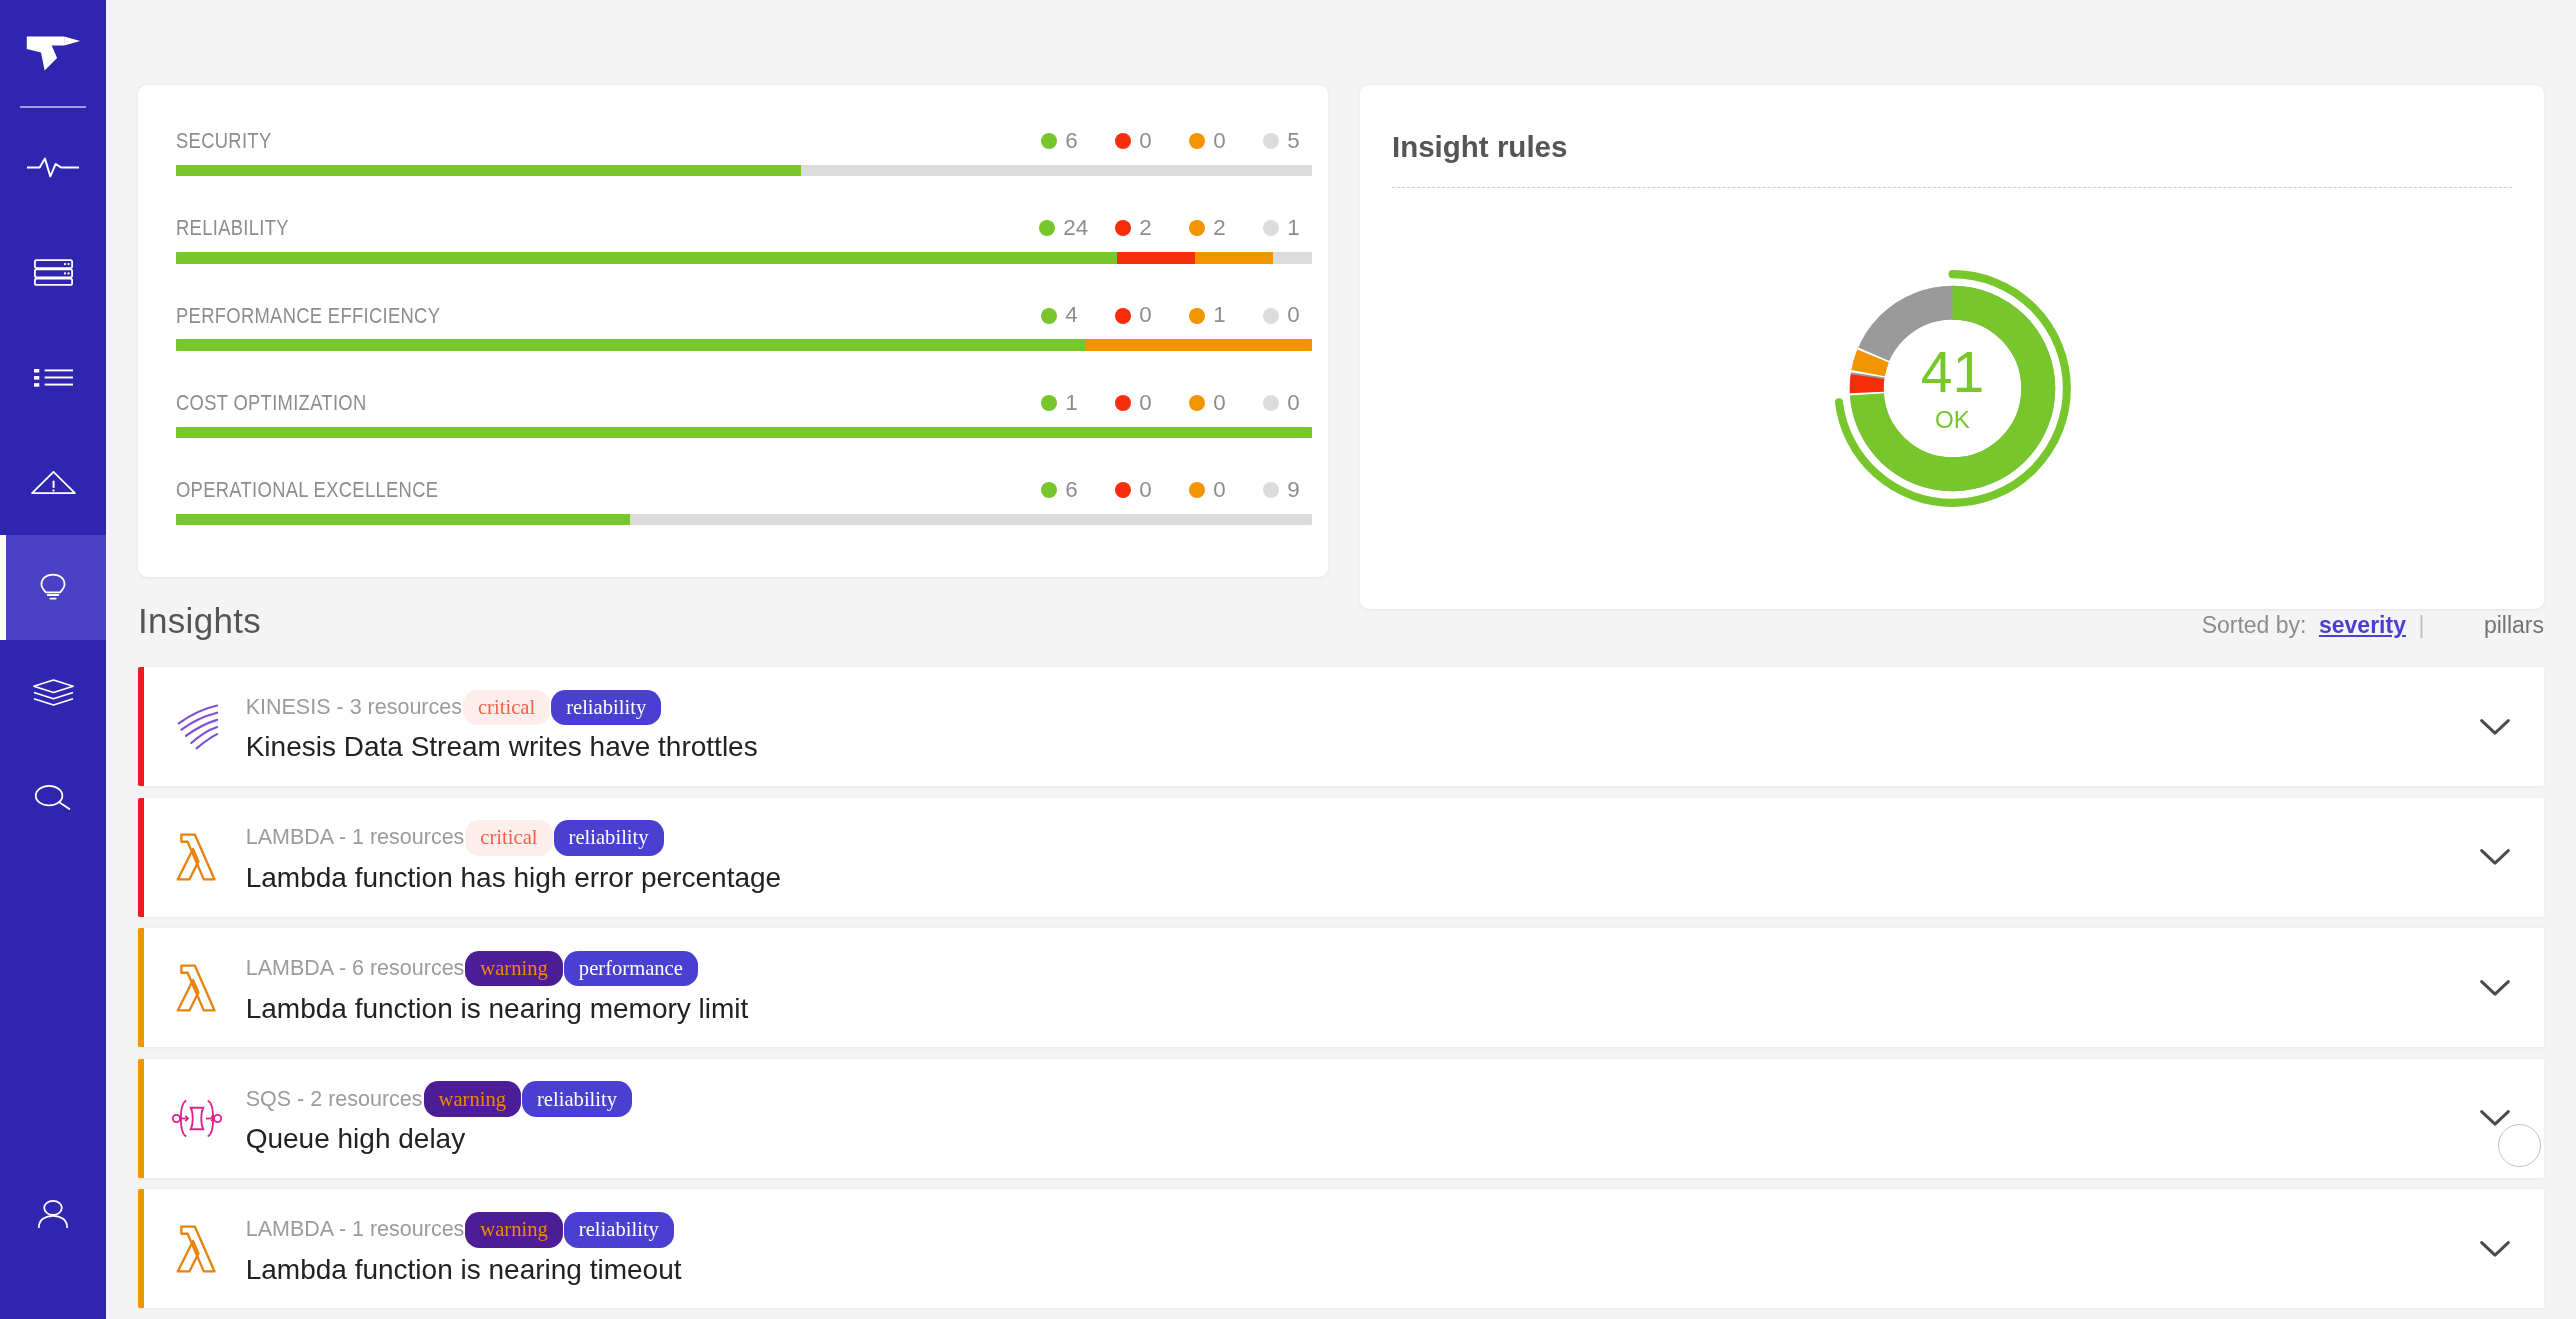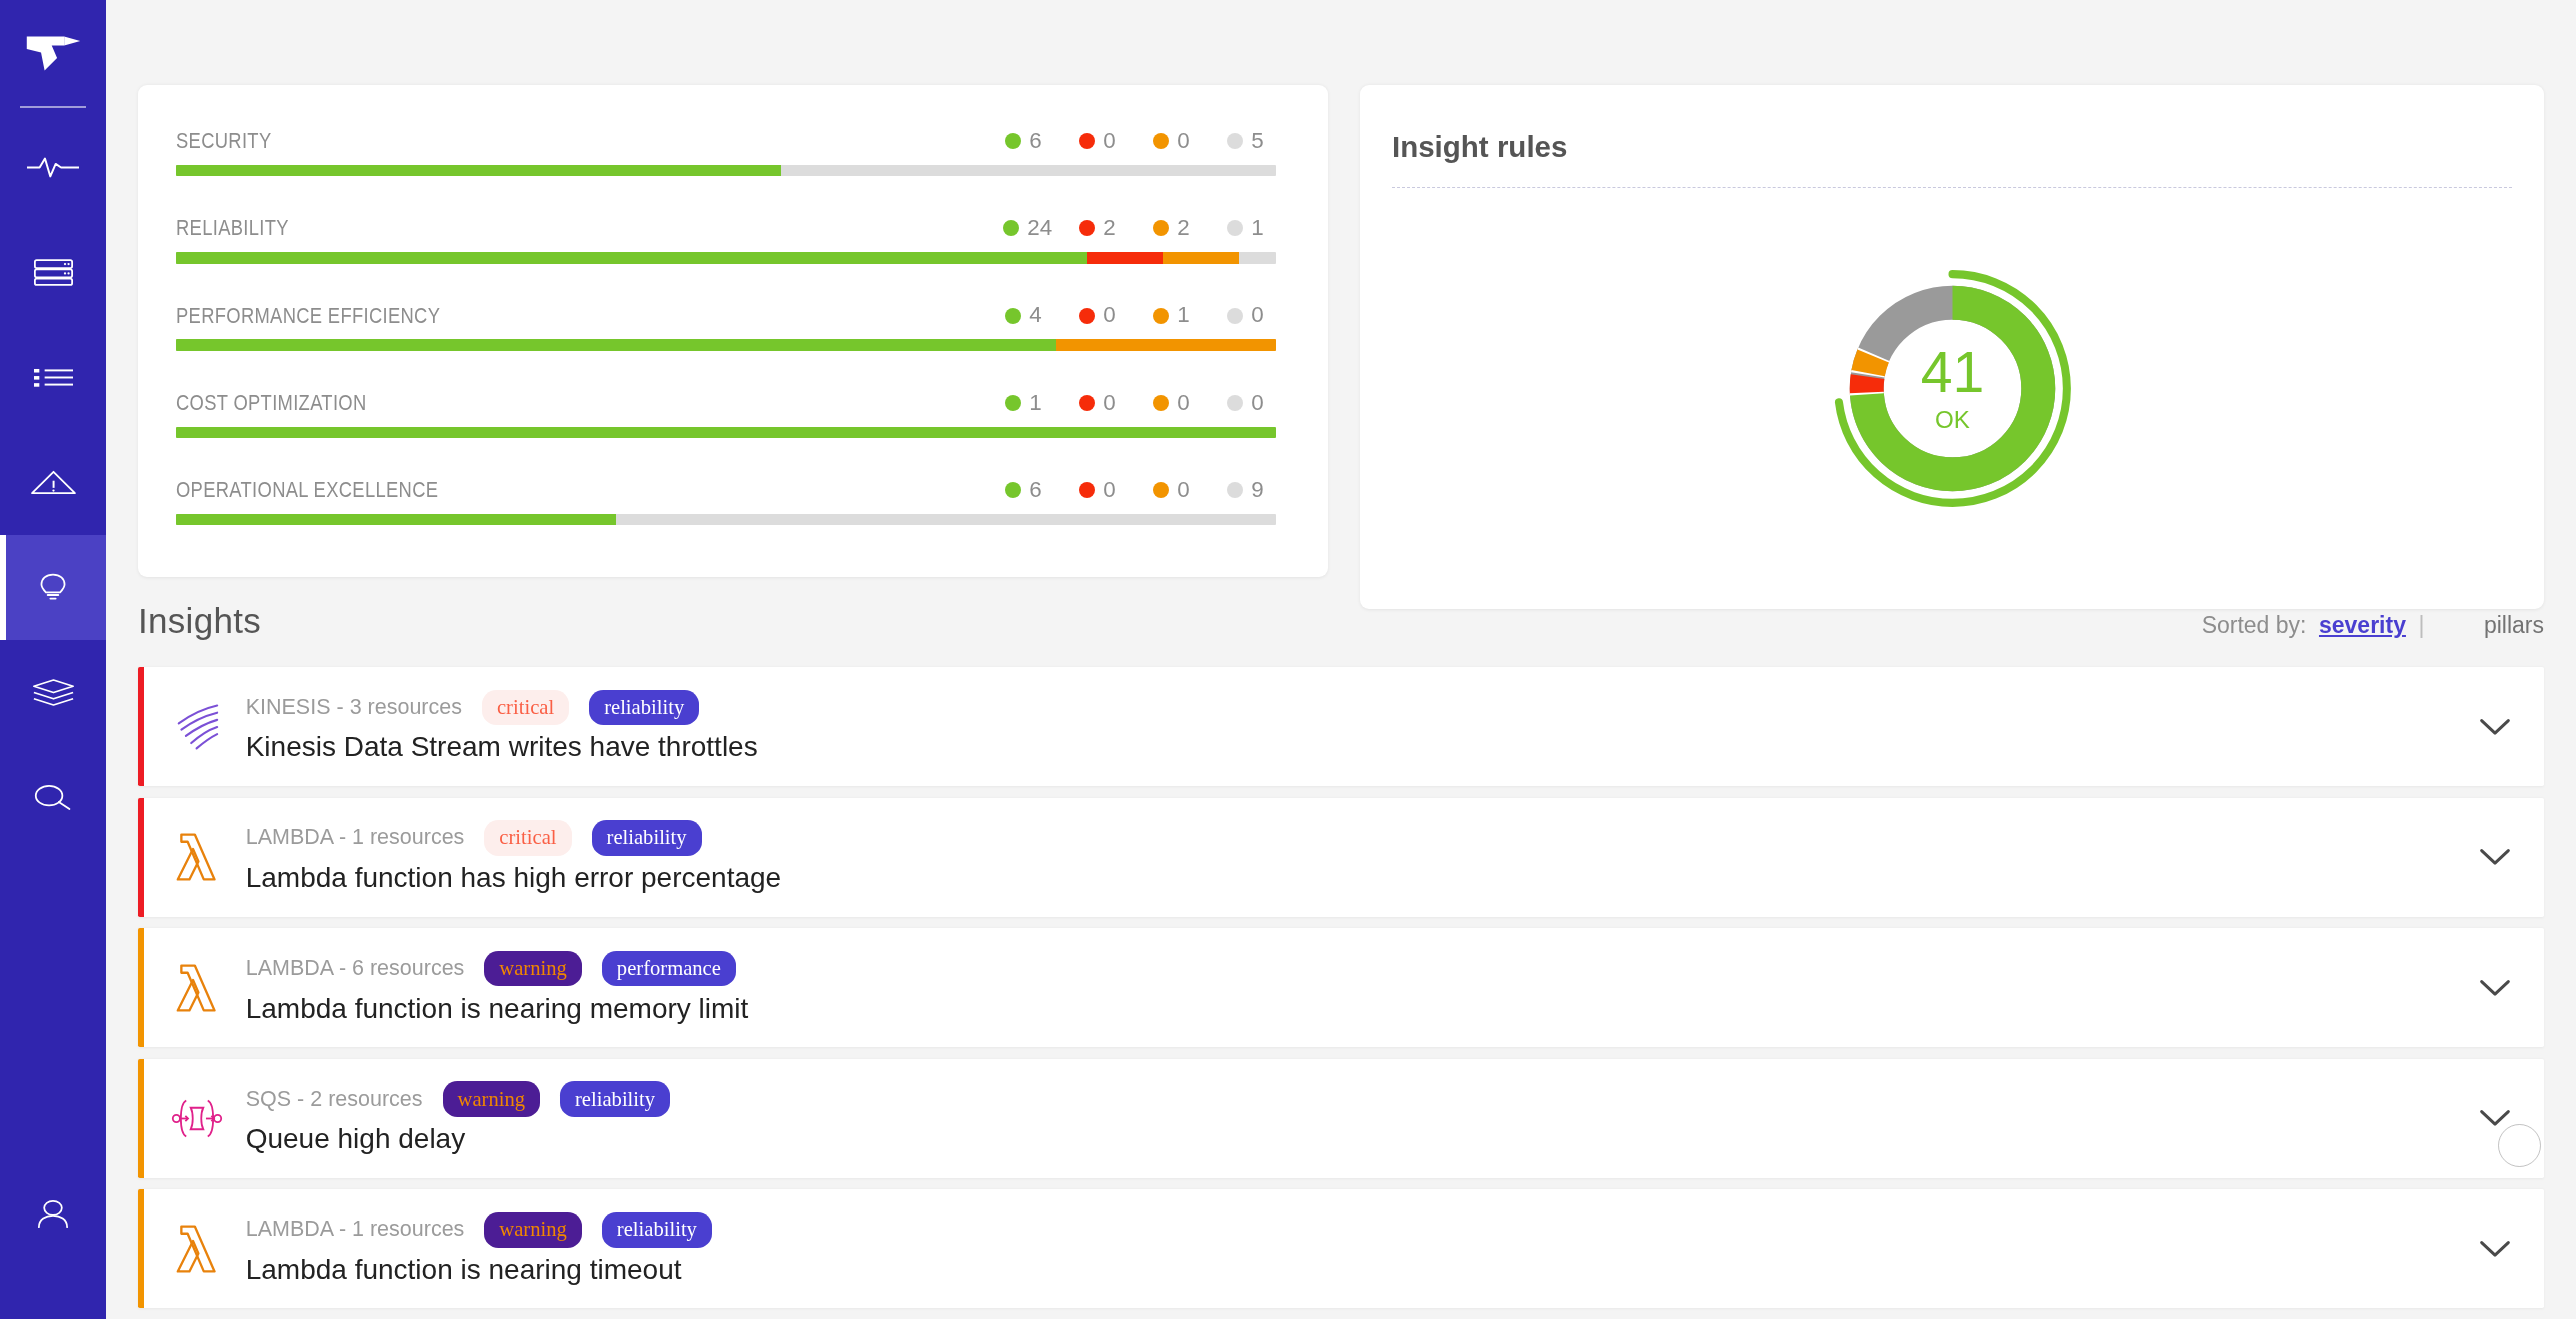--- a/index.html
+++ b/index.html
@@ -85,21 +85,21 @@
 
   
   .pillars-card {
     width: 1190px;
     height: 492px;
     padding: 0;
     position: relative;
     flex: 0 0 auto;
   }
   .pillars-inner {
-    padding: 43px 52px 27px 38px;
+    padding: 43px 16px 27px 38px;
   }
   .pillar {
     margin-bottom: 39px;
   }
   .pillar:last-child { margin-bottom: 0; }
   .pillar-head {
     display: flex;
     align-items: center;
     justify-content: space-between;
     margin-bottom: 10.7px;
@@ -257,21 +257,21 @@
     margin-left: 10.7px;
   }
   .row-body {
     flex: 1;
     min-width: 0;
     padding-right: 36px;
   }
   .row-meta {
     display: flex;
     align-items: center;
-    gap: 20px;
+    gap: 1px;
     margin-bottom: 6.3px;
   }
   .meta-text {
     font-size: 21.5px;
     color: #9b9b9b;
     font-family: "Liberation Sans Narrow", "Liberation Sans", sans-serif;
     white-space: nowrap;
   }
   .badge {
     font-size: 20.6px;

